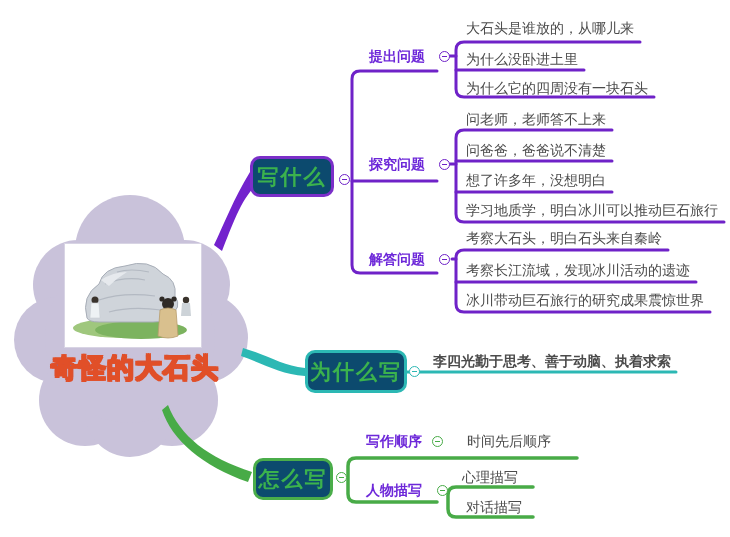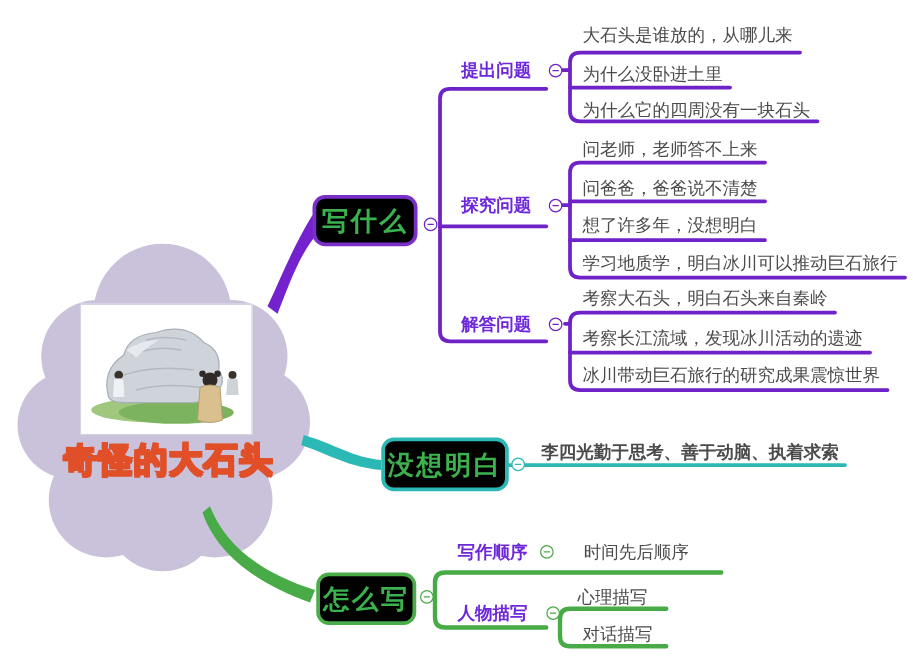--- a/index.html
+++ b/index.html
@@ -11,21 +11,21 @@
   .leaf{
     position:absolute;height:18px;line-height:18px;font-size:14px;color:#4b4b4b;
     white-space:nowrap;
   }
   .sublabel{
     position:absolute;height:18px;line-height:18px;font-size:14px;font-weight:bold;
     color:#6d28d9;white-space:nowrap;
   }
   .em{font-weight:600;}
   .node{
-    position:absolute;box-sizing:border-box;border-radius:10px;background:#000000;
+    position:absolute;box-sizing:border-box;border-radius:10px;background:#0c4a6e;
     display:flex;align-items:center;justify-content:center;
     font-size:21px;font-weight:bold;color:#3bb24d;letter-spacing:2px;white-space:nowrap;
   }
   .nb-purple{border:3.5px solid #7b2fc9;}
   .nb-teal{border:3.5px solid #2cb8b4;}
   .nb-green{border:3.5px solid #4aad4a;text-align:right;}
   .collapse{
     position:absolute;width:11px;height:11px;border-radius:50%;background:#ffffff;
     box-sizing:border-box;border:1.5px solid currentColor;
   }
@@ -111,21 +111,21 @@
       <circle cx="103" cy="60" r="6" fill="#2f2a26"></circle>
       <circle cx="97" cy="55" r="2.6" fill="#2f2a26"></circle>
       <circle cx="109" cy="55" r="2.6" fill="#2f2a26"></circle>
       <path d="M95,66 Q103,62 111,66 L113,92 Q103,96 93,92 Z" fill="#d9c08e" stroke="#b89d6d" stroke-width="0.8"></path>
     </svg>
   </div>
 
   <div class="title">奇怪的大石头</div>
 
   <div class="node nb-purple" style="left:250px;top:156px;width:84px;height:41px;">写什么</div>
-  <div class="node nb-teal" style="left:305px;top:350px;width:102px;height:43px;">没想明白</div>
+  <div class="node nb-teal" style="left:305px;top:350px;width:102px;height:43px;">为什么写</div>
   <div class="node nb-green" style="left:253px;top:458px;width:80px;height:42px;">怎么写</div>
 
   <div class="sublabel" style="left:369px;top:47px;">提出问题</div>
   <div class="sublabel" style="left:369px;top:155px;">探究问题</div>
   <div class="sublabel" style="left:369px;top:250px;">解答问题</div>
 
   <div class="leaf" style="left:466px;top:19px;">大石头是谁放的，从哪儿来</div>
   <div class="leaf" style="left:466px;top:50px;">为什么没卧进土里</div>
   <div class="leaf" style="left:466px;top:79px;">为什么它的四周没有一块石头</div>
 

